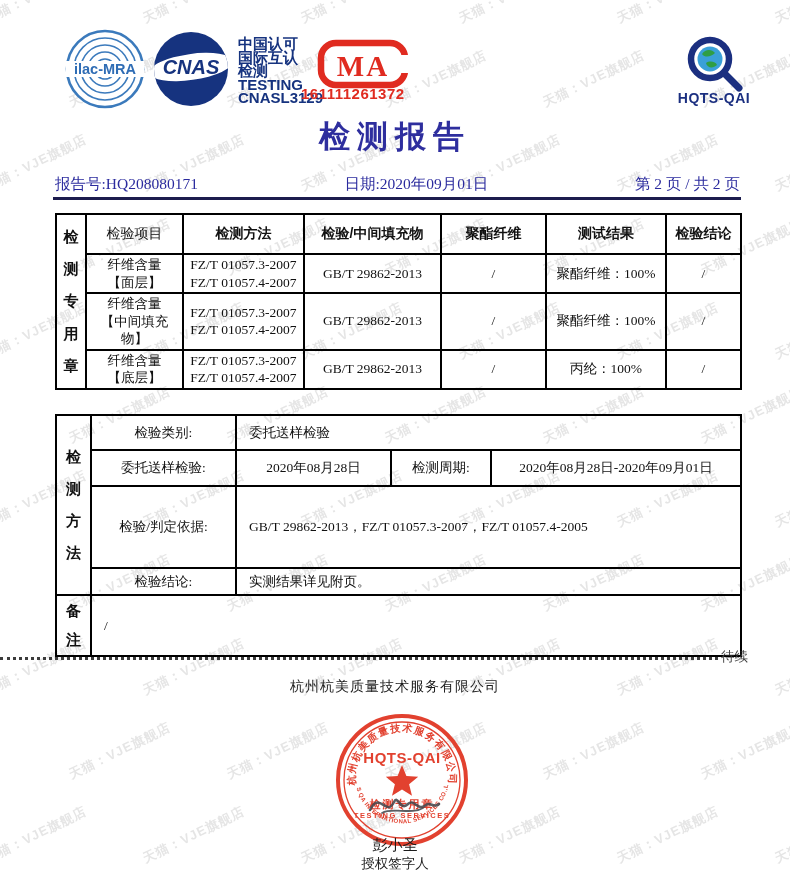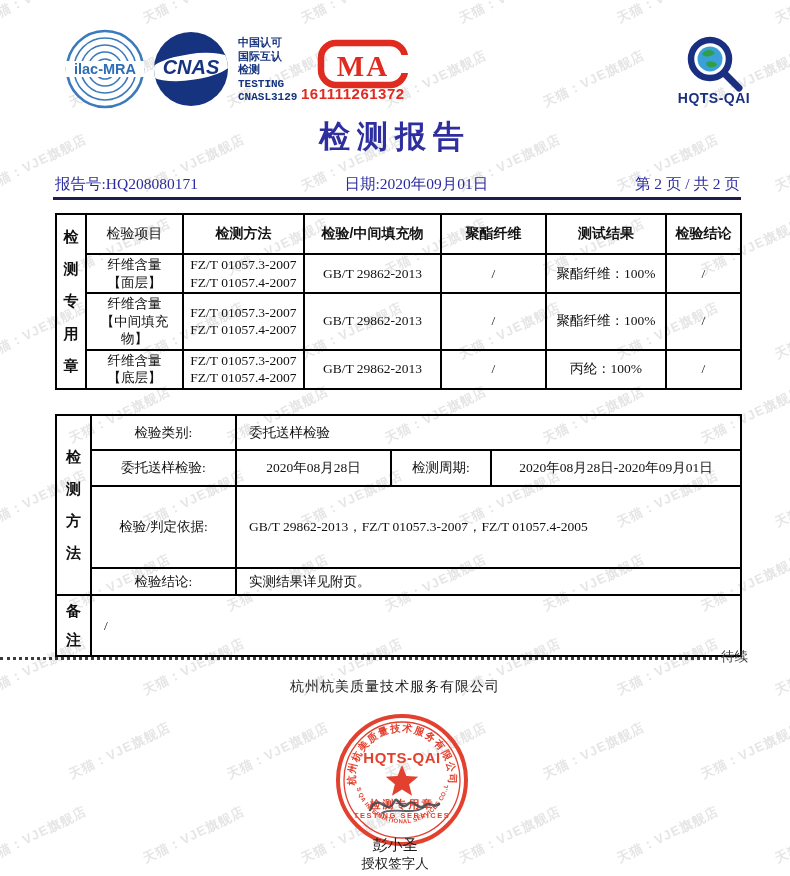--- a/index.html
+++ b/index.html
@@ -9,22 +9,22 @@
 
   
   .wm-layer { position:absolute; inset:0; z-index:0; pointer-events:none; }
   .wm { position:absolute; transform:rotate(-26deg); color:rgba(125,125,125,0.20);
         font-size:13px; font-weight:bold; font-family:"Liberation Sans",sans-serif;
         white-space:nowrap; letter-spacing:1px; }
 
   .z { z-index:1; }
 
   
-  .logo-text { color:#16337f; font-family:Liberation Mono, monospace; font-weight:bold;
-               font-size:11px; line-height:13.5px; }
+  .logo-text { color:#16337f; font-family:Liberation Sans, sans-serif; font-weight:bold;
+               font-size:15px; line-height:13.5px; }
   .cma-num { color:#e02b20; font-weight:bold; font-size:15px; text-align:center;
              font-family:"Liberation Sans",sans-serif; letter-spacing:0.5px; }
   .hqts-label { color:#1b2f80; font-family:"Liberation Sans",sans-serif; font-weight:bold;
                 font-size:14px; text-align:center; letter-spacing:0.5px; }
 
   .title { top:116px; left:0; width:790px; text-align:center; font-size:31px; font-weight:bold;
            letter-spacing:7px; color:#2e2e9e; font-family:"Liberation Sans",sans-serif; }
   .info-row { top:174px; left:55px; width:685px; display:flex; justify-content:space-between;
               color:#2b2b9e; font-size:15.5px; }
   .rule { top:197px; left:53px; width:688px; border-top:3px solid #1c1c4e; }

